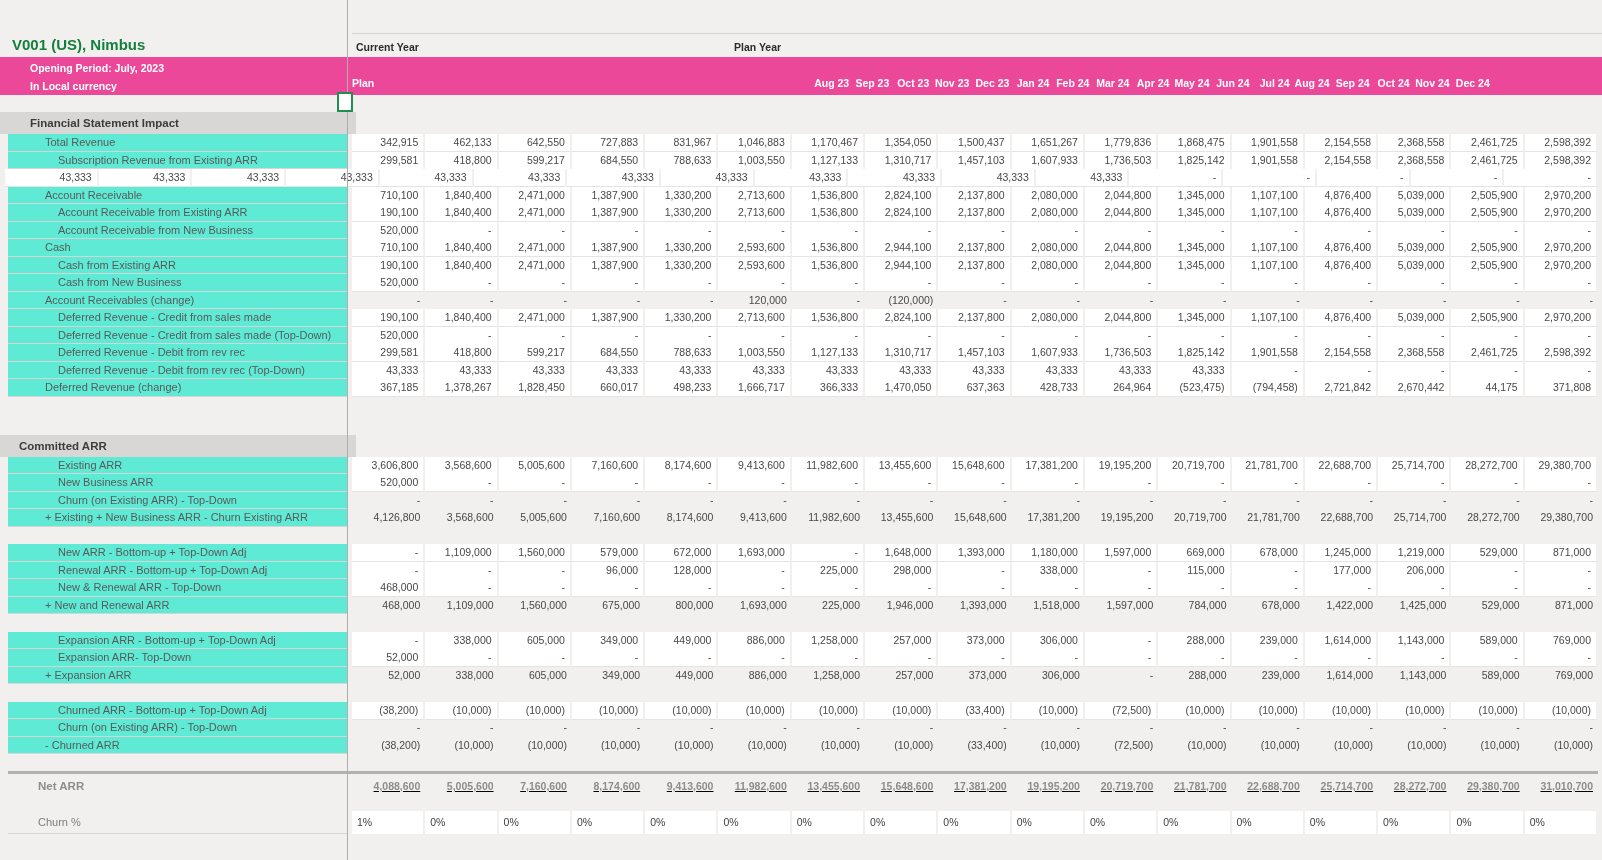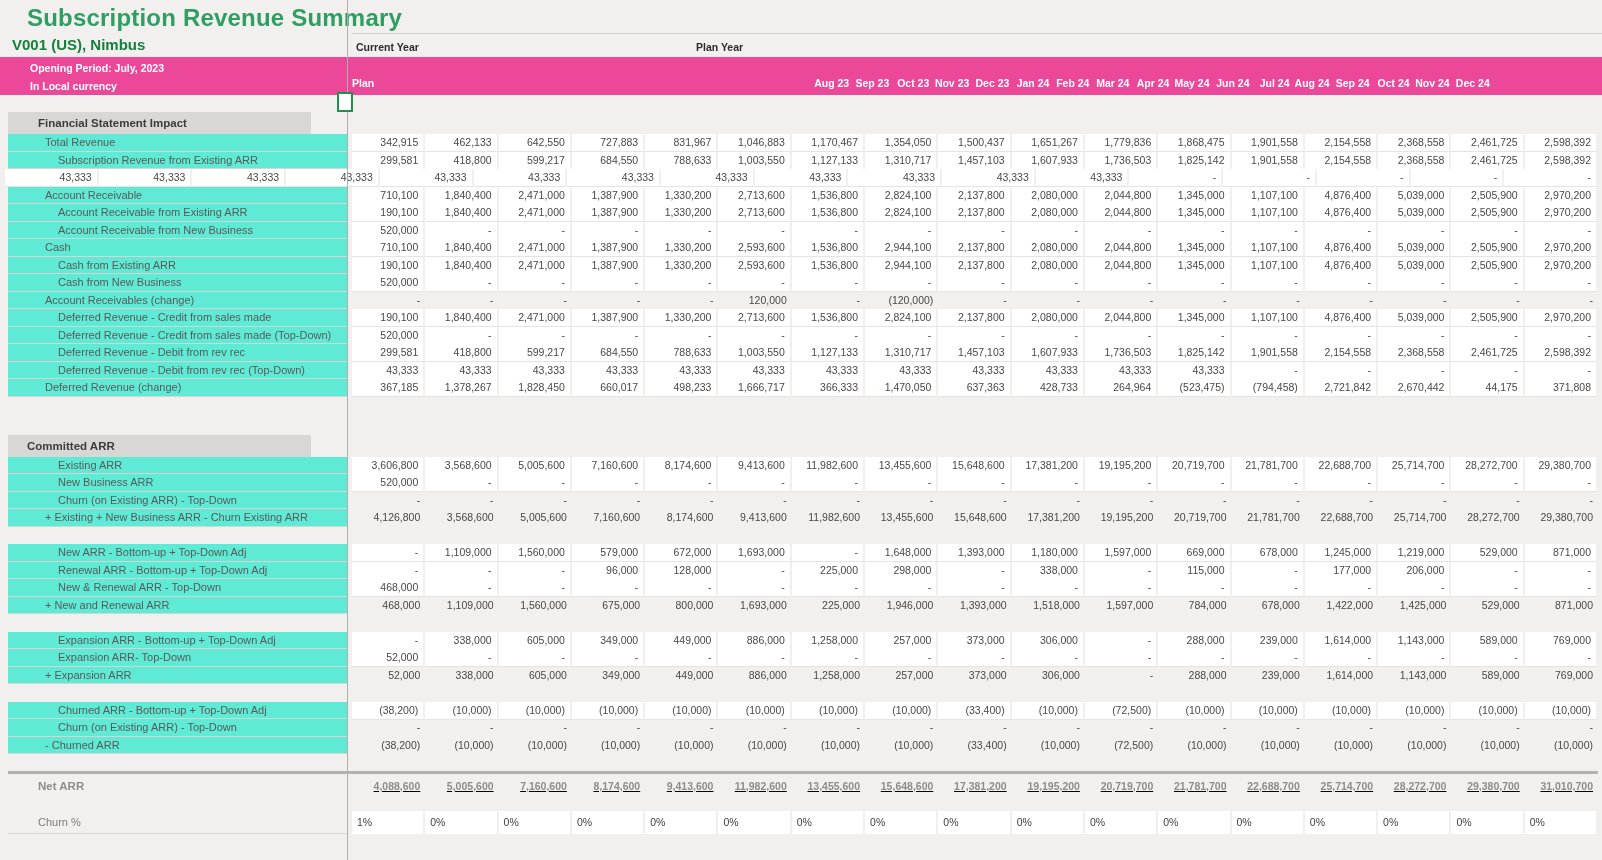--- a/index.html
+++ b/index.html
@@ -2,21 +2,21 @@
 <html><head>
 <meta charset="utf-8">
 <style>
   html,body{margin:0;padding:0;background:#e6e6e6;}
   .page{position:relative;width:1602px;height:860px;background:#f1f0ee;overflow:hidden;
         font-family:"Liberation Sans",sans-serif;}
   .sheet-title{position:absolute;left:27px;top:4px;font-size:24px;font-weight:bold;color:#2f9e63;letter-spacing:.2px;}
   .subtitle{position:absolute;left:12px;top:36px;font-size:15px;font-weight:bold;color:#15803d;}
   .yr-label{position:absolute;top:41px;font-size:10.5px;font-weight:bold;color:#2b2b2b;}
   .yr-current{left:356px;}
-  .yr-plan{left:696px;}
+  .yr-plan{left:734px;}
   .title-underline{position:absolute;left:352px;right:0;top:33px;height:1px;background:#d3d2d0;}
 
   .band{position:absolute;left:0;top:57px;width:1602px;height:38px;background:#38986a;display:flex;}
   .band-left{width:347px;color:#fff;font-size:10.5px;font-weight:bold;line-height:18px;padding-top:2px;box-sizing:border-box;}
   .band-left div{padding-left:30px;white-space:nowrap;}
   .band-right{flex:1;margin:0 4px 0 5px;display:flex;flex-direction:row;padding-top:18px;box-sizing:border-box;}
   .band-row{display:grid;grid-template-columns:repeat(17,1fr);height:18px;}
   .bcol{text-align:right;padding-right:5px;color:#fff;font-weight:bold;font-size:10.5px;line-height:17px;white-space:nowrap;}
 
   .vline{position:absolute;left:347px;top:0;width:1px;height:860px;background:#aeadab;z-index:4;}
@@ -27,42 +27,41 @@
   .rlabel{width:339px;margin-left:8px;background:#5eead4;border-bottom:1px solid #d6d5d3;color:#5a5a5a;
           font-size:11px;line-height:17px;white-space:nowrap;overflow:hidden;box-sizing:border-box;}
   .i1{padding-left:37px;}
   .i2{padding-left:50px;}
   .cells{flex:1;margin:0 4px 0 5px;display:grid;grid-template-columns:repeat(17,1fr);}
   .cell{font-size:10.5px;color:#484848;text-align:right;line-height:17px;padding-right:5px;white-space:nowrap;box-sizing:border-box;}
   .cell.w{background:#ffffff;border-right:2px solid #f1f0ee;border-bottom:1px solid #e5e4e2;}
   .cell.c{background:transparent;}
 
   .section-row{display:flex;height:22px;}
-  .section-label{width:303px;margin-left:8px;background:#d8d7d5;color:#3c3c3c;font-weight:bold;font-size:11.5px;
+  .section-label{width:356px;margin-left:0;background:#d8d7d5;color:#3c3c3c;font-weight:bold;font-size:11.5px;
                  line-height:22px;padding-left:30px;box-sizing:border-box;white-space:nowrap;}
   .spacer{height:17.5px;}
   .gap38{height:38px;}
 
   .net-row{display:flex;height:25px;margin:17px 4px 0 8px;border-top:3px solid #b2b1af;}
   .net-label{width:339px;color:#8e8d8b;font-weight:bold;font-size:11.5px;line-height:24px;padding-left:30px;box-sizing:border-box;}
   .net-cells{flex:1;margin-left:5px;display:grid;grid-template-columns:repeat(17,1fr);text-decoration:underline;}
   .net-cell{font-size:10.5px;font-weight:bold;color:#8e8d8b;text-align:right;line-height:24px;padding-right:5px;white-space:nowrap;}
 
   .churn-row{display:flex;height:23px;margin-top:12px;}
   .churn-label{width:339px;margin-left:8px;color:#7d7d7d;font-size:11px;line-height:22px;padding-left:30px;
                border-bottom:1px solid #d6d5d3;box-sizing:border-box;}
   .churn-cells{flex:1;margin:0 4px 0 5px;display:grid;grid-template-columns:repeat(17,1fr);}
   .churn-cell{background:#fff;border-right:2px solid #f1f0ee;font-size:10.5px;color:#3f3f3f;
               text-align:left;padding-left:5px;line-height:22px;}
 </style>
 </head>
 <body>
 
 <div class="page">
-  <div class="sheet-title" style="color: rgb(47, 158, 99);">Subscription Revenue Summary</div>
   <div class="title-underline"></div>
   <div class="subtitle">V001 (US), Nimbus</div>
   <div class="yr-label yr-current">Current Year</div>
   <div class="yr-label yr-plan">Plan Year</div>
 
   <div class="band" style="background: #ec4899;">
     <div class="band-left">
       <div>Opening Period: July, 2023</div>
       <div>In Local currency</div>
     </div>

